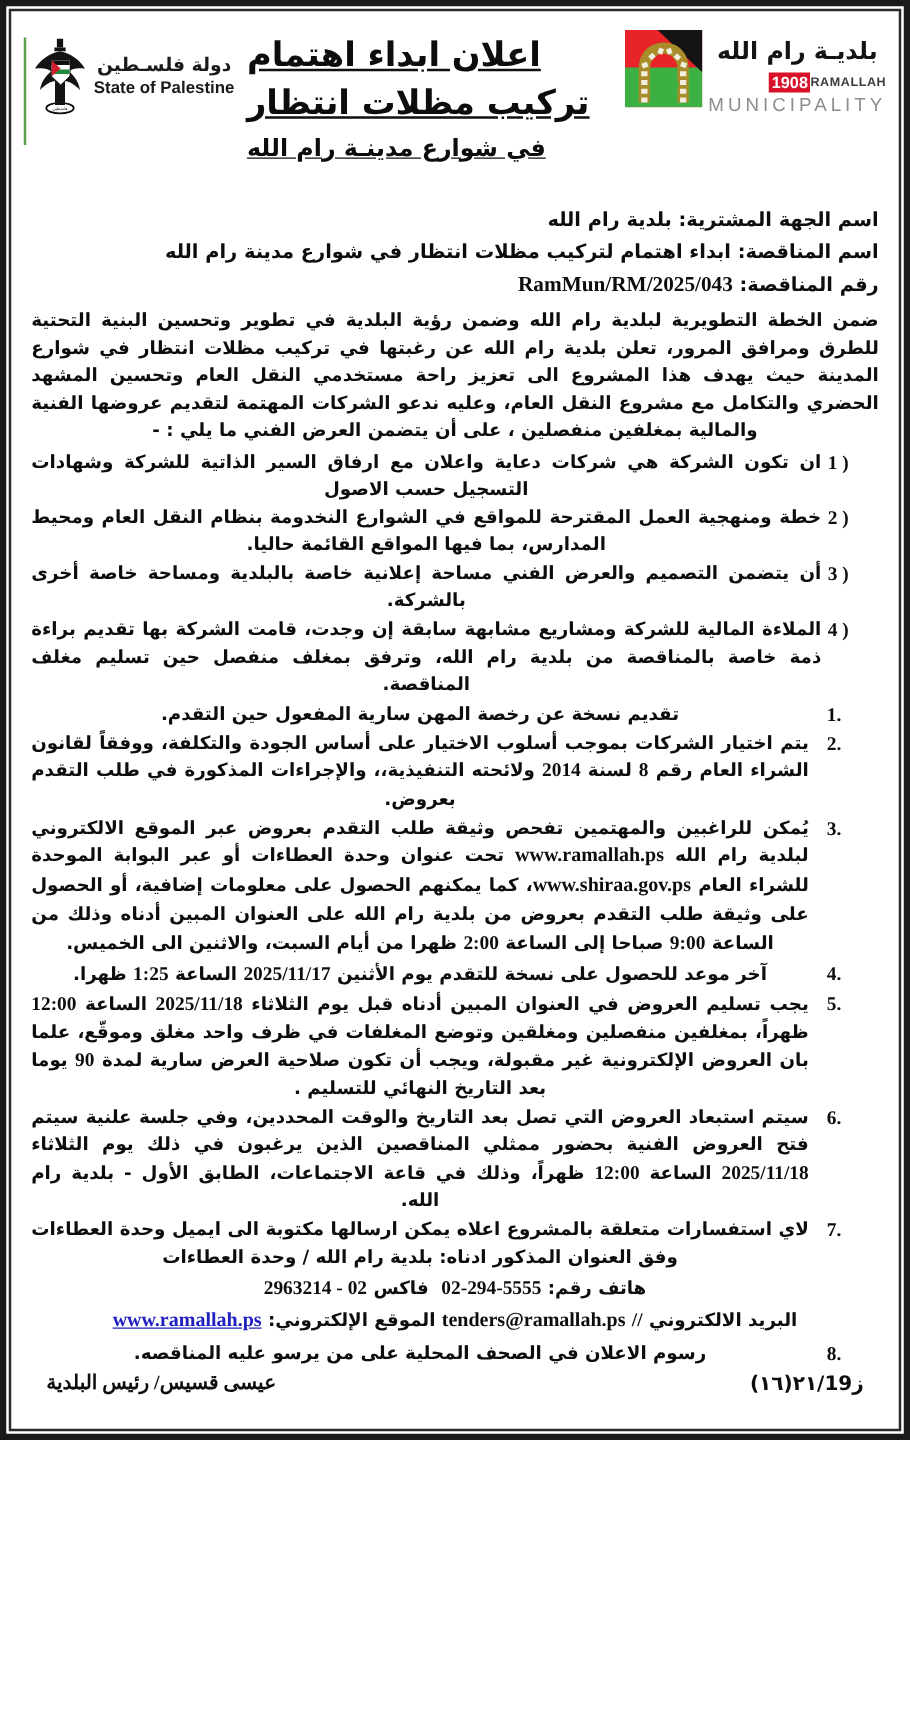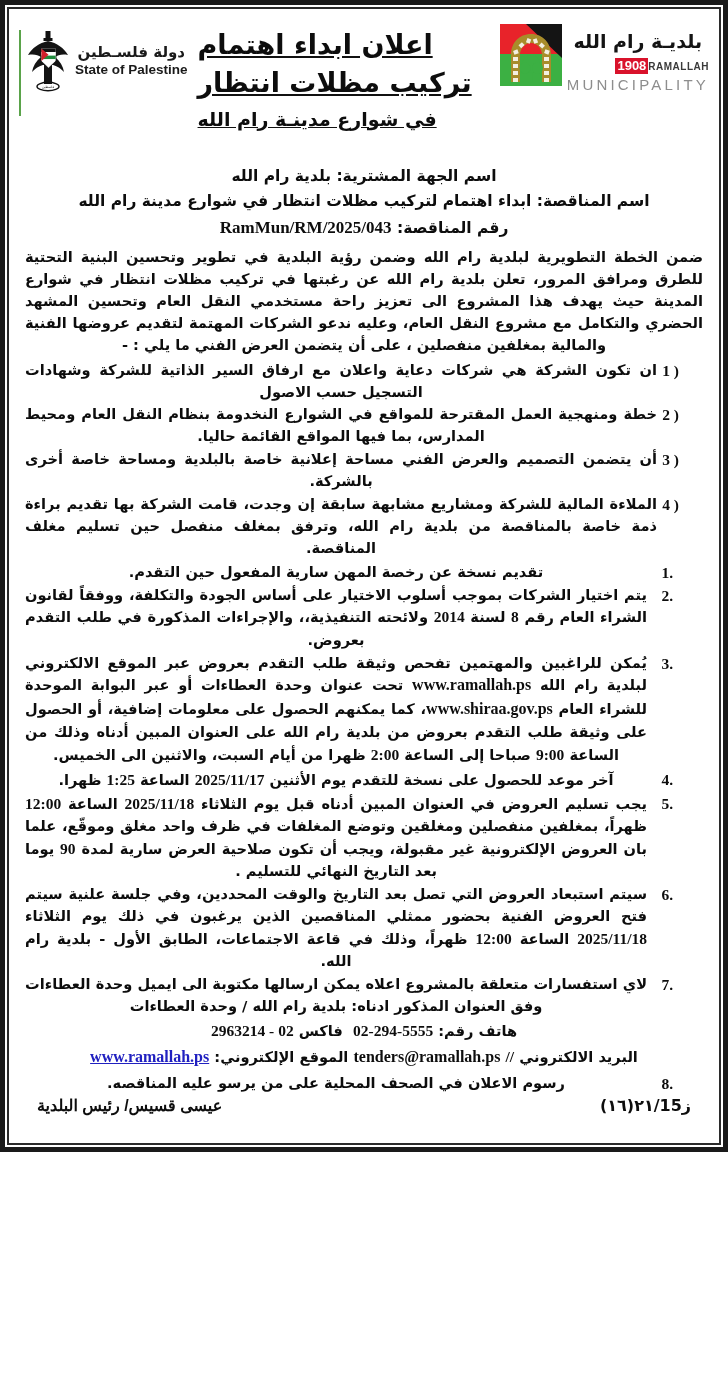--- a/index.html
+++ b/index.html
@@ -182,21 +182,20 @@
   .body-wrap {
     padding: 0 10px 0 10px;
     direction: rtl;
     flex: 1;
   }
   .meta-line {
     font-family: "DejaVu Sans", sans-serif;
     font-weight: bold;
     font-size: 15.5px;
     line-height: 1.62;
-    text-align: center;
     color: #0d0d0d;
   }
   .meta-line .lat {
     font-family: "Liberation Serif", serif;
     font-size: 17px;
     font-weight: bold;
     direction: ltr;
     unicode-bidi: embed;
   }
 
@@ -284,21 +283,21 @@
   
   .footer {
     display: flex;
     flex-direction: row-reverse;
     align-items: flex-end;
     justify-content: space-between;
     padding: 0 12px 0 12px;
     margin-top: 2px;
   }
   .sign {
-    font-family: Liberation Sans, sans-serif;
+    font-family: Liberation Serif, serif;
     font-weight: bold;
     font-size: 16px;
     color: #0d0d0d;
     white-space: nowrap;
   }
   .refcode {
     font-family: "DejaVu Sans", sans-serif;
     font-weight: bold;
     font-size: 16px;
     color: #0d0d0d;
@@ -473,18 +472,18 @@
 
       <ol class="list-dot">
         <li>
           <span class="marker">8.</span>
           <span>رسوم الاعلان في الصحف المحلية على من يرسو عليه المناقصه.</span>
         </li>
       </ol>
 
       <div class="footer">
         <div class="sign">عيسى قسيس/ رئيس البلدية</div>
-        <div class="refcode">ز٢١/15(١٦)</div>
+        <div class="refcode">ز٢١/19(١٦)</div>
       </div>
 
     </div>
   </div>
 </div>
 
 </body></html>

